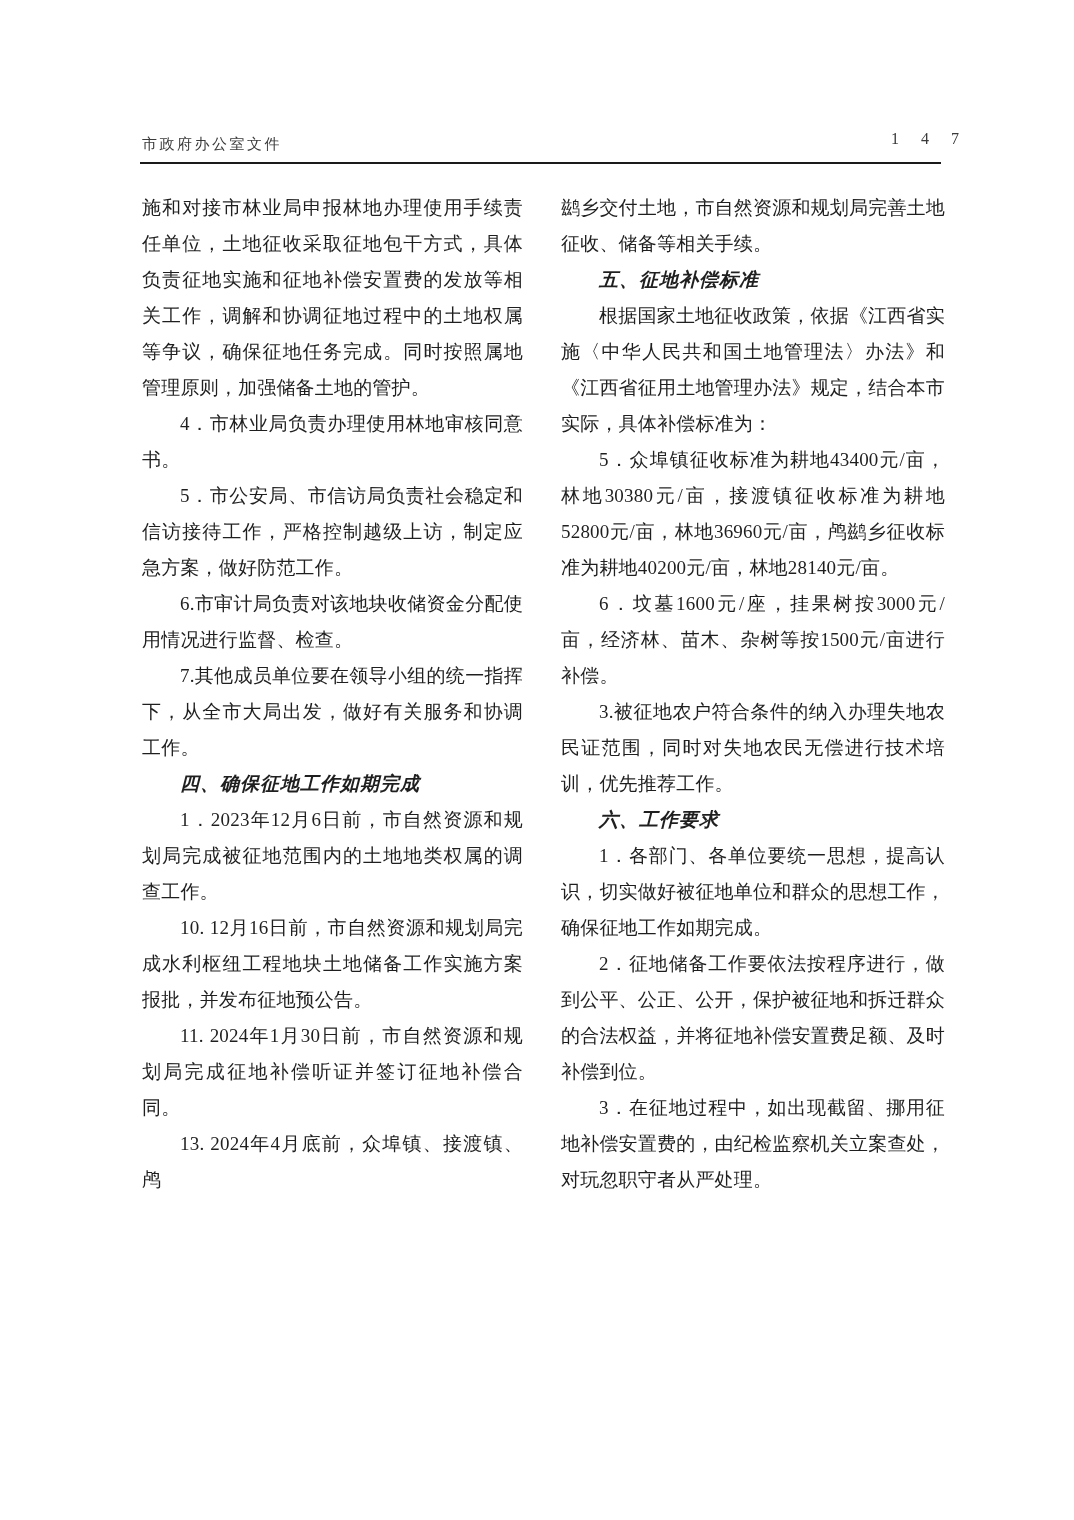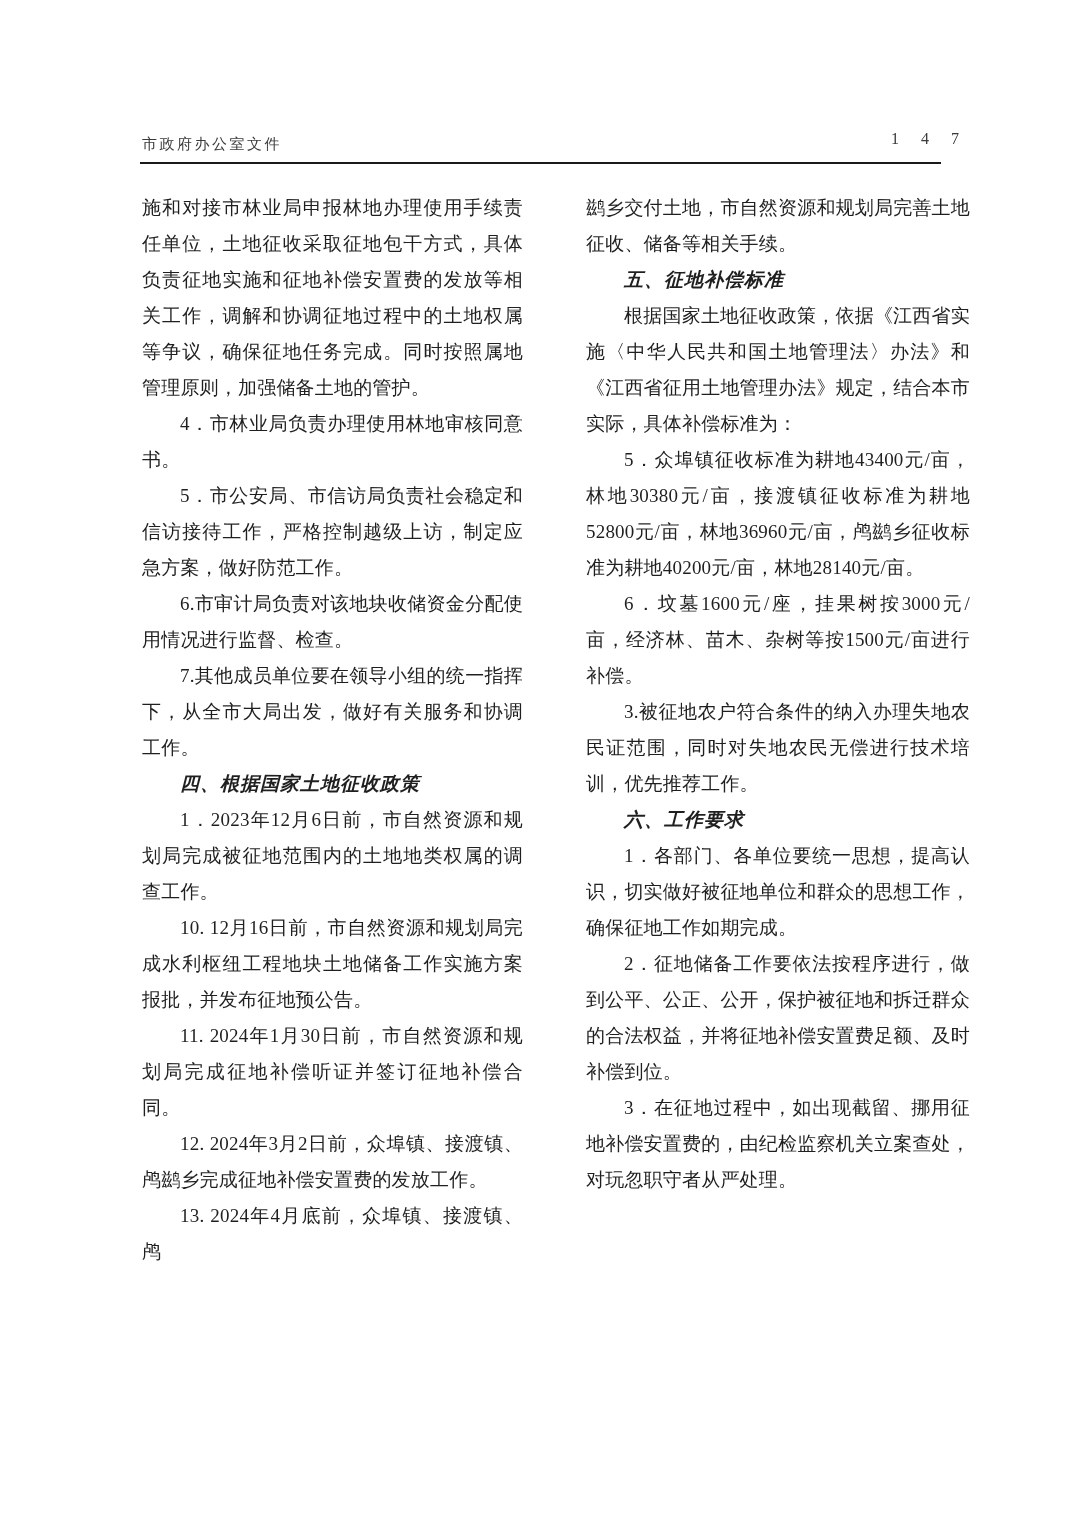--- a/index.html
+++ b/index.html
@@ -41,21 +41,21 @@
   .col {
     position: absolute;
     top: 190px;
     font-size: 19px;
     line-height: 36px;
     text-align: justify;
     text-justify: inter-ideograph;
     letter-spacing: 0.2px;
   }
   .col-left  { left: 142px; width: 381px; }
-  .col-right { left: 561px; width: 384px; margin-left: 25px; }
+  .col-right { left: 561px; width: 384px; }
   .col p { margin: 0; padding: 0; }
   .col p.indent { text-indent: 2em; }
   .col p.heading {
     font-weight: bold;
     text-indent: 2em;
     font-family: "Liberation Sans", sans-serif;
     letter-spacing: 1px;
     font-style: italic;
   }
 </style>
@@ -67,25 +67,24 @@
   <div class="header-title">市政府办公室文件</div>
   <div class="page-number">1 4 7</div>
   <div class="header-rule"></div>
 
   <div class="col col-left">
     <p>施和对接市林业局申报林地办理使用手续责任单位，土地征收采取征地包干方式，具体负责征地实施和征地补偿安置费的发放等相关工作，调解和协调征地过程中的土地权属等争议，确保征地任务完成。同时按照属地管理原则，加强储备土地的管护。</p>
     <p class="indent">4．市林业局负责办理使用林地审核同意书。</p>
     <p class="indent">5．市公安局、市信访局负责社会稳定和信访接待工作，严格控制越级上访，制定应急方案，做好防范工作。</p>
     <p class="indent">6.市审计局负责对该地块收储资金分配使用情况进行监督、检查。</p>
     <p class="indent">7.其他成员单位要在领导小组的统一指挥下，从全市大局出发，做好有关服务和协调工作。</p>
-    <p class="heading">四、根据国家土地征收政策</p>
+    <p class="heading">四、确保征地工作如期完成</p>
     <p class="indent">1．2023年12月6日前，市自然资源和规划局完成被征地范围内的土地地类权属的调查工作。</p>
     <p class="indent">10. 12月16日前，市自然资源和规划局完成水利枢纽工程地块土地储备工作实施方案报批，并发布征地预公告。</p>
     <p class="indent">11. 2024年1月30日前，市自然资源和规划局完成征地补偿听证并签订征地补偿合同。</p>
-    <p class="indent">12. 2024年3月2日前，众埠镇、接渡镇、鸬鹚乡完成征地补偿安置费的发放工作。</p>
     <p class="indent">13. 2024年4月底前，众埠镇、接渡镇、鸬</p>
   </div>
 
   <div class="col col-right">
     <p>鹚乡交付土地，市自然资源和规划局完善土地征收、储备等相关手续。</p>
     <p class="heading">五、征地补偿标准</p>
     <p class="indent">根据国家土地征收政策，依据《江西省实施〈中华人民共和国土地管理法〉办法》和《江西省征用土地管理办法》规定，结合本市实际，具体补偿标准为：</p>
     <p class="indent">5．众埠镇征收标准为耕地43400元/亩，林地30380元/亩，接渡镇征收标准为耕地52800元/亩，林地36960元/亩，鸬鹚乡征收标准为耕地40200元/亩，林地28140元/亩。</p>
     <p class="indent">6．坟墓1600元/座，挂果树按3000元/亩，经济林、苗木、杂树等按1500元/亩进行补偿。</p>
     <p class="indent">3.被征地农户符合条件的纳入办理失地农民证范围，同时对失地农民无偿进行技术培训，优先推荐工作。</p>

